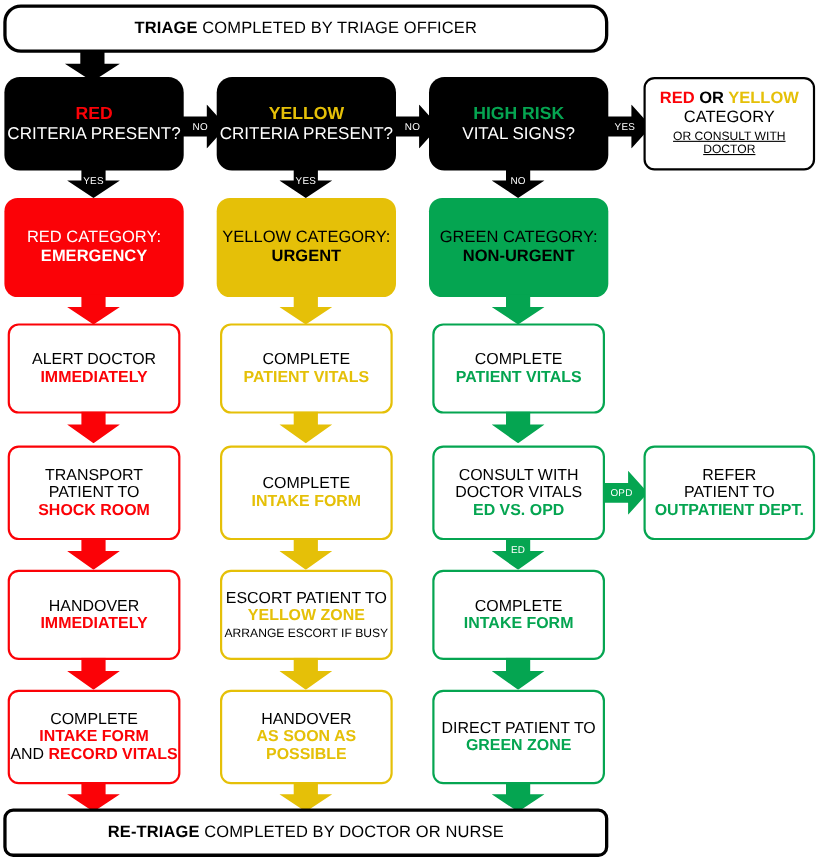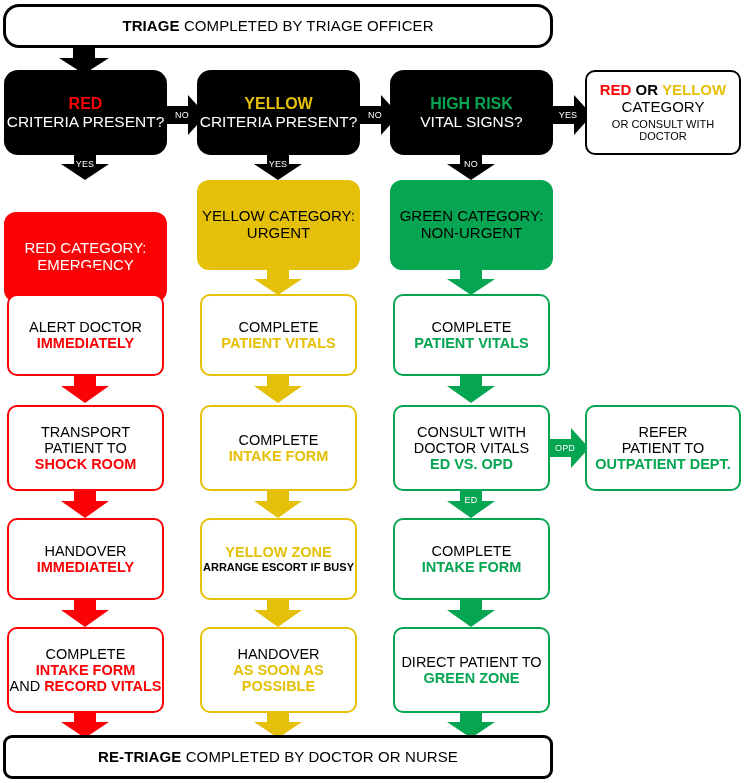--- a/index.html
+++ b/index.html
@@ -45,46 +45,46 @@
   
   .note {
     background: #fff;
     border: 2.5px solid #000;
     border-radius: 10px;
     font-size: 15px;
     color: #000;
   }
   .note .l1 { font-weight: bold; }
   .note .l2 { font-weight: normal; }
-  .note .l3 { font-size: 11px; font-weight: normal; margin-top: 2px; }
+  .note .l3 { font-size: 11px; font-weight: normal; margin-top: 2px; text-decoration: underline; }
 
   
   .cat { border-radius: 12px; font-size: 15px; }
   .cat .l1 { font-weight: normal; }
-  .cat .l2 { font-weight: normal; text-align: right; }
+  .cat .l2 { font-weight: bold; text-align: right; }
   .cat.red    { background: #FB0207; color: #fff; }
   .cat.yellow { background: #E5C008; color: #000; }
   .cat.green  { background: #05A551; color: #000; }
 
   
   .step {
     background: #fff;
     border-radius: 10px;
     font-size: 14.5px;
     color: #000;
   }
   .step.red    { border: 2.5px solid #FB0207; }
   .step.yellow { border: 2.5px solid #E5C008; }
   .step.green  { border: 2.5px solid #05A551; }
   .step .plain { font-weight: normal; color: #000; }
   .step .em    { font-weight: bold; }
   .step.red    .em { color: #FB0207; }
   .step.yellow .em { color: #E5C008; }
   .step.green  .em { color: #05A551; }
-  .step .small { font-size: 11px; font-weight: bold; color: #000; margin-top: 1px; }
+  .step .small { font-size: 11px; font-weight: normal; color: #000; margin-top: 1px; }
 
   
   .arrow { position: absolute; }
   .arrow svg { display: block; width: 100%; height: 100%; }
   .arrow .alabel {
     position: absolute;
     left: 0; right: 0;
     text-align: center;
     color: #fff;
     font-weight: normal;
@@ -170,21 +170,21 @@
     <div class="alabel">YES</div>
   </div>
 
   <div class="arrow down" style="left:447px; top:153px; width:48px; height:27px;">
     <svg viewBox="0 0 48 27" preserveAspectRatio="none" aria-hidden="true">
       <polygon points="13,0 35,0 35,11 48,11 24,27 0,11 13,11" fill="#000"></polygon>
     </svg>
     <div class="alabel">NO</div>
   </div>
 
-  <div class="box cat red" style="left:4px; top:180px; width:163px; height:90px;margin-top:32px;">
+  <div class="box cat red" style="left:4px; top:180px; width:163px; height:90px;">
     <div class="l1">RED CATEGORY:</div>
     <div class="l2">EMERGENCY</div>
   </div>
 
   <div class="box cat yellow" style="left:197px; top:180px; width:163px; height:90px;">
     <div class="l1">YELLOW CATEGORY:</div>
     <div class="l2">URGENT</div>
   </div>
 
   <div class="box cat green" style="left:390px; top:180px; width:163px; height:90px;">
@@ -272,20 +272,21 @@
     <div class="em">INTAKE FORM</div>
   </div>
 
   <div class="arrow down" style="left:254px; top:489px; width:48px; height:29px;">
     <svg viewBox="0 0 48 29" preserveAspectRatio="none" aria-hidden="true">
       <polygon points="13,0 35,0 35,12 48,12 24,29 0,12 13,12" fill="#E5C008"></polygon>
     </svg>
   </div>
 
   <div class="box step yellow" style="left:200px; top:518px; width:157px; height:82px;">
+    <div class="plain">ESCORT PATIENT TO</div>
     <div class="em">YELLOW ZONE</div>
     <div class="small">ARRANGE ESCORT IF BUSY</div>
   </div>
 
   <div class="arrow down" style="left:254px; top:598px; width:48px; height:29px;">
     <svg viewBox="0 0 48 29" preserveAspectRatio="none" aria-hidden="true">
       <polygon points="13,0 35,0 35,12 48,12 24,29 0,12 13,12" fill="#E5C008"></polygon>
     </svg>
   </div>
 

